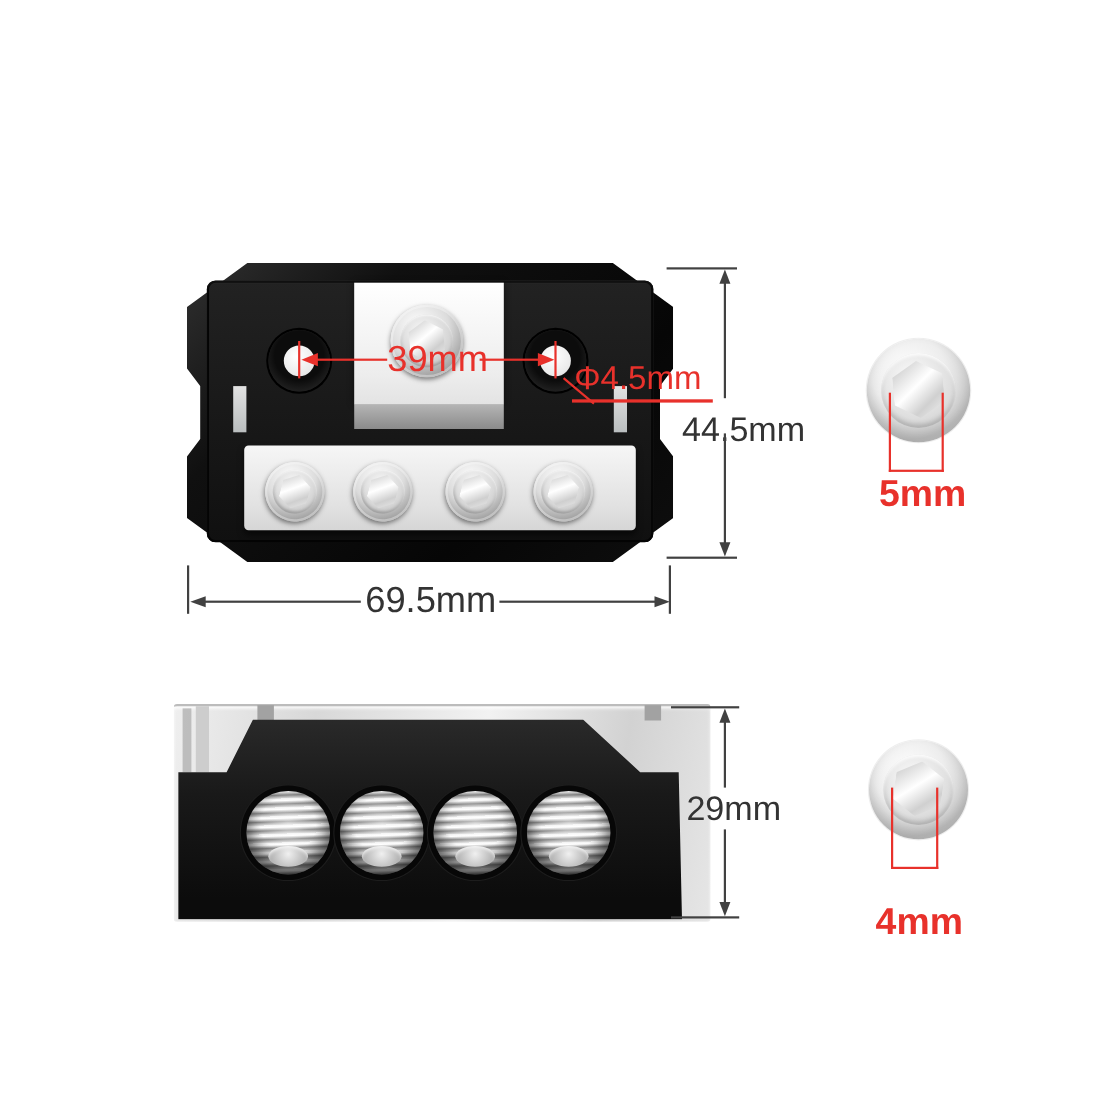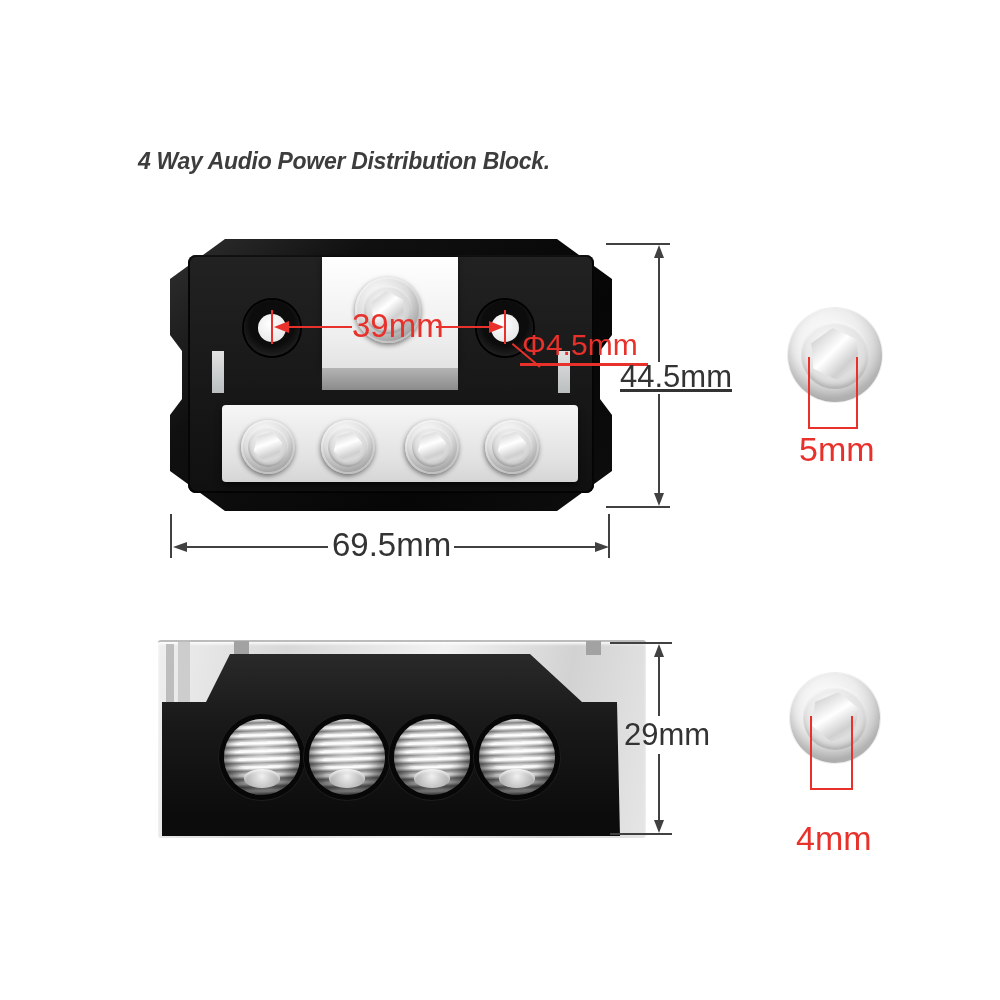--- a/index.html
+++ b/index.html
@@ -83,36 +83,35 @@
     box-shadow:inset 0 2px 3px rgba(255,255,255,.9),inset 0 -3px 5px rgba(0,0,0,.2);}
   .detail-hex{clip-path:polygon(50% 0%,100% 26%,100% 74%,50% 100%,0% 74%,0% 26%);
     background:linear-gradient(140deg,#c2c2c2,#ffffff 45%,#d0d0d0 72%,#f2f2f2);}
 
   
   .red{background:#e8312b;}
   .blk{background:#414141;}
   .red-label{color:#e8312b;font-size:33px;line-height:1;white-space:nowrap;}
   .red-label-u{color:#e8312b;font-size:30px;line-height:1;white-space:nowrap;
     border-bottom:3px solid #e8312b;padding:0 10px 3px 2px;}
-  .red-label-b{color:#e8312b;font-size:34px;font-weight:normal;line-height:1;white-space:nowrap;}
+  .red-label-b{color:#e8312b;font-size:34px;font-weight:bold;line-height:1;white-space:nowrap;}
   .blk-label{color:#333333;font-size:31px;line-height:1;white-space:nowrap;}
   .arr{width:0;height:0;}
   .arr-left-red{border-top:6px solid transparent;border-bottom:6px solid transparent;border-right:15px solid #e8312b;}
   .arr-right-red{border-top:6px solid transparent;border-bottom:6px solid transparent;border-left:15px solid #e8312b;}
   .arr-left-blk{border-top:5px solid transparent;border-bottom:5px solid transparent;border-right:14px solid #414141;}
   .arr-right-blk{border-top:5px solid transparent;border-bottom:5px solid transparent;border-left:14px solid #414141;}
   .arr-up-blk{border-left:5px solid transparent;border-right:5px solid transparent;border-bottom:13px solid #414141;}
   .arr-down-blk{border-left:5px solid transparent;border-right:5px solid transparent;border-top:13px solid #414141;}
 </style>
 </head>
 <body>
 
 <div class="canvas">
 
-  <div class="abs subtitle">4 Way Audio Power Distribution Block.</div>
 
   <div class="abs top-view">
     <div class="abs housing"></div>
     <div class="abs inner-face"></div>
 
     <div class="abs top-plate"></div>
     <div class="abs top-plate-strip"></div>
 
     <div class="abs hole-recess" style="left:74px;top:61px;"></div>
     <div class="abs hole-white" style="left:88px;top:75px;"></div>
@@ -154,21 +153,21 @@
   <div class="abs red" style="left:436px;top:326px;width:54px;height:2px;"></div>
   <div class="abs arr arr-right-red" style="left:489px;top:321px;"></div>
 
   <div class="abs red" style="left:513px;top:343px;width:36px;height:2px;transform:rotate(40deg);transform-origin:left top;"></div>
   <div class="abs red-label-u" style="left:520px;top:330px;">Φ4.5mm</div>
 
   <div class="abs blk" style="left:606px;top:243px;width:64px;height:2px;"></div>
   <div class="abs blk" style="left:606px;top:506px;width:64px;height:2px;"></div>
   <div class="abs arr arr-up-blk" style="left:654px;top:245px;"></div>
   <div class="abs blk" style="left:658px;top:256px;width:2px;height:106px;"></div>
-  <div class="abs blk-label" style="left:620px;top:361px;text-decoration:underline;">44.5mm</div>
+  <div class="abs blk-label" style="left:620px;top:375px;">44.5mm</div>
   <div class="abs blk" style="left:658px;top:394px;width:2px;height:102px;"></div>
   <div class="abs arr arr-down-blk" style="left:654px;top:493px;"></div>
 
   <div class="abs blk" style="left:170px;top:514px;width:2px;height:44px;"></div>
   <div class="abs blk" style="left:608px;top:514px;width:2px;height:44px;"></div>
   <div class="abs arr arr-left-blk" style="left:173px;top:542px;"></div>
   <div class="abs blk" style="left:186px;top:546px;width:142px;height:2px;"></div>
   <div class="abs blk-label" style="left:332px;top:528px;font-size:33px;">69.5mm</div>
   <div class="abs blk" style="left:454px;top:546px;width:142px;height:2px;"></div>
   <div class="abs arr arr-right-blk" style="left:595px;top:542px;"></div>

